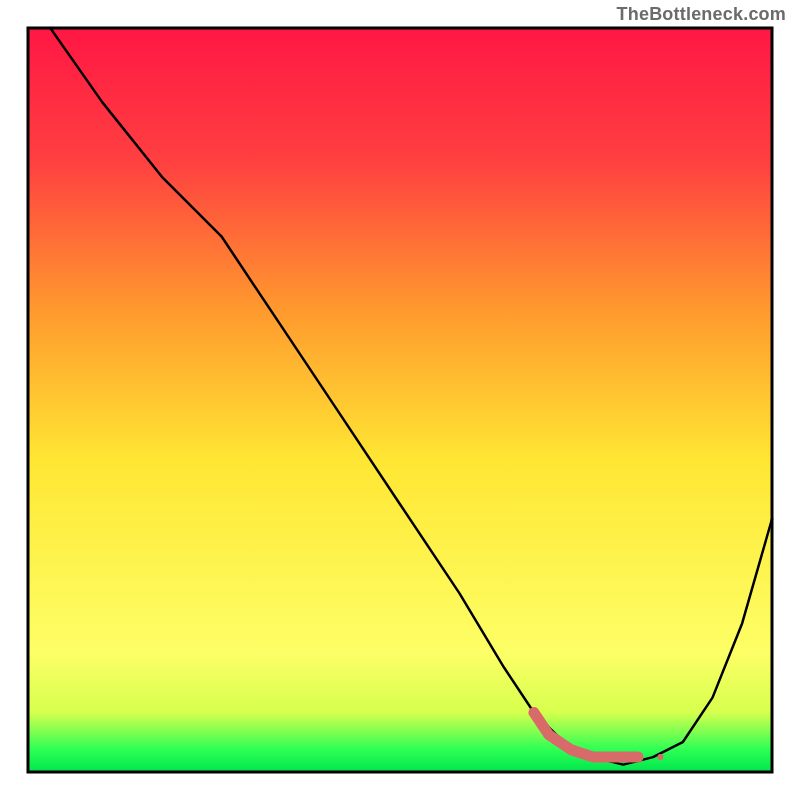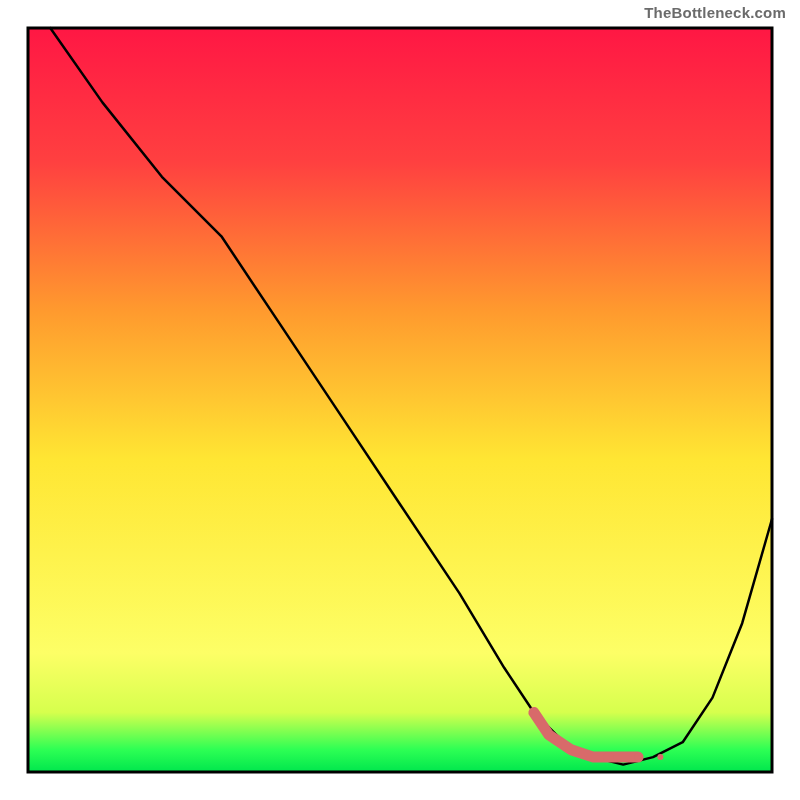--- a/index.html
+++ b/index.html
@@ -13,21 +13,21 @@
   }
   .frame {
     position: relative;
     width: 800px;
     height: 800px;
   }
   .watermark {
     position: absolute;
     top: 4px;
     right: 14px;
-    font-size: 15px;
+    font-size: 18px;
     font-weight: 600;
     color: #6b6b6b;
     letter-spacing: 0.2px;
     z-index: 10;
   }
   svg.plot {
     position: absolute;
     left: 0;
     top: 0;
     width: 800px;

